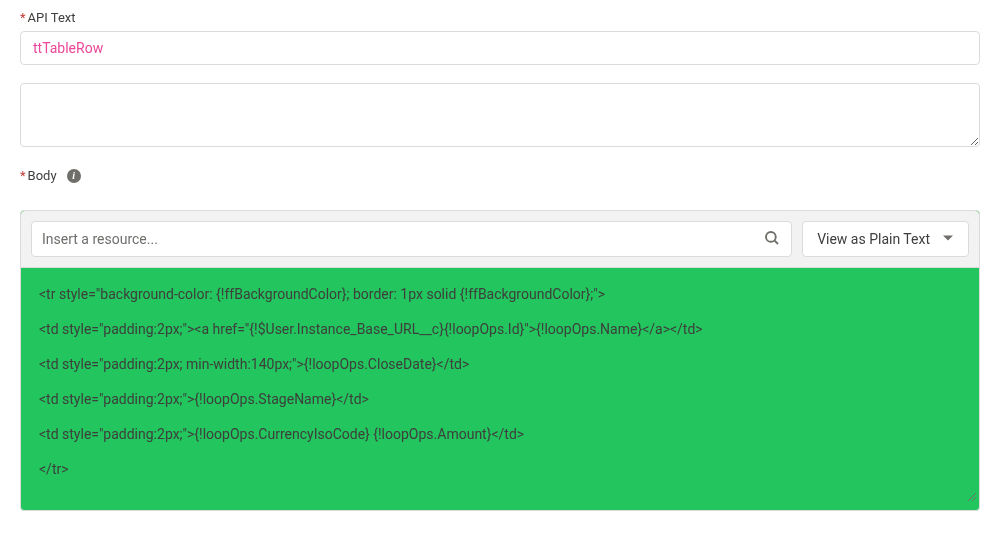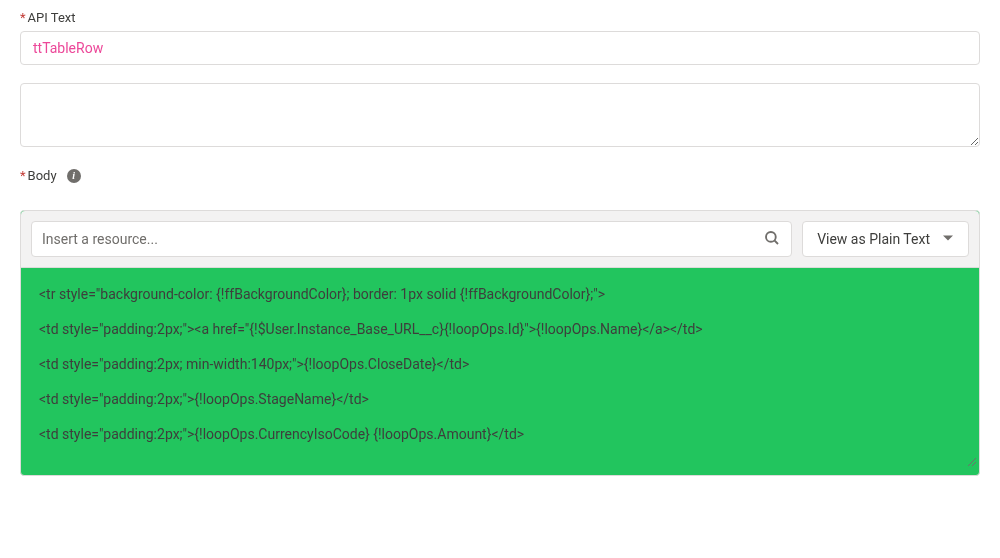--- a/index.html
+++ b/index.html
@@ -187,20 +187,21 @@
           </svg>
         </span>
       </button>
     </div>
     <div class="body-content">
       <p>&lt;tr style="background-color: {!ffBackgroundColor}; border: 1px solid {!ffBackgroundColor};"&gt;</p>
       <p>&lt;td style="padding:2px;"&gt;&lt;a href="{!$User.Instance_Base_URL__c}{!loopOps.Id}"&gt;{!loopOps.Name}&lt;/a&gt;&lt;/td&gt;</p>
       <p>&lt;td style="padding:2px; min-width:140px;"&gt;{!loopOps.CloseDate}&lt;/td&gt;</p>
       <p>&lt;td style="padding:2px;"&gt;{!loopOps.StageName}&lt;/td&gt;</p>
       <p>&lt;td style="padding:2px;"&gt;{!loopOps.CurrencyIsoCode} {!loopOps.Amount}&lt;/td&gt;</p>
+      <p>&lt;/tr&gt;</p>
       <span class="resize-handle">
         <svg width="12" height="12" viewBox="0 0 12 12" fill="none" stroke="#706e6b" stroke-width="1">
           <line x1="3" y1="11" x2="11" y2="3"></line>
           <line x1="7" y1="11" x2="11" y2="7"></line>
         </svg>
       </span>
     </div>
   </div>
 </div>
 

